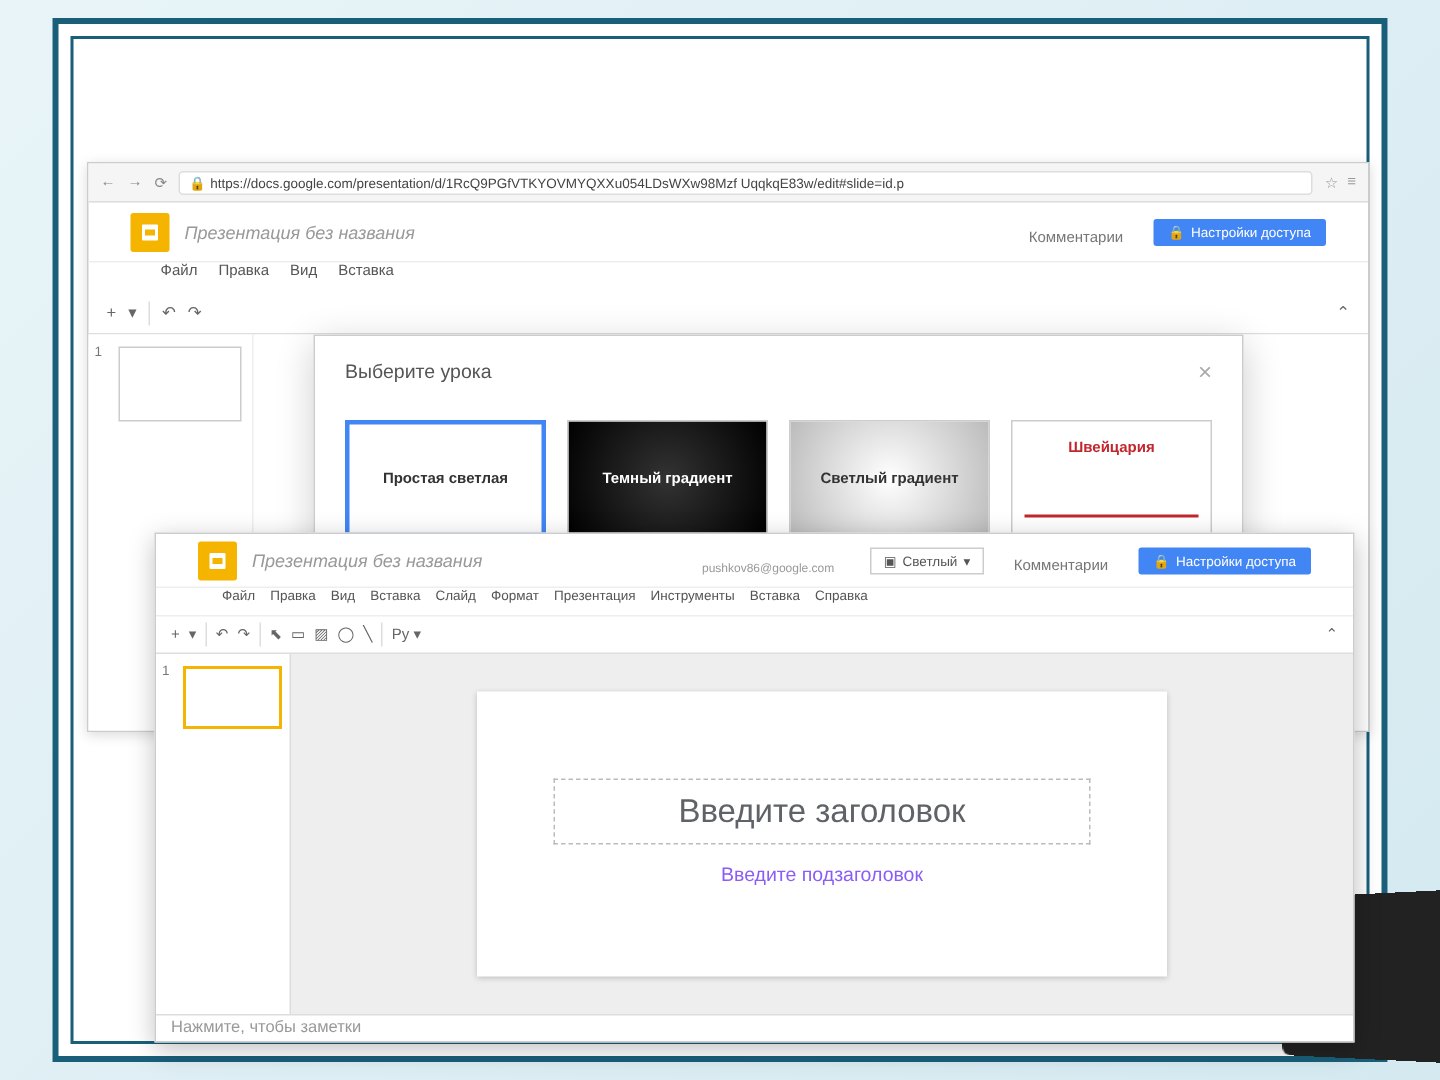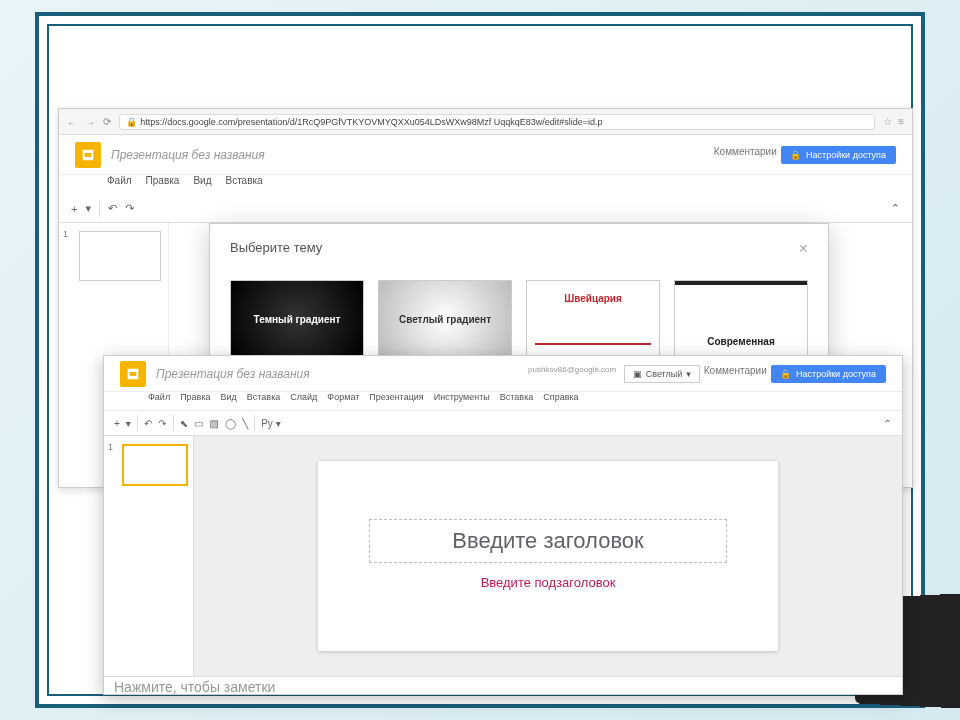--- a/index.html
+++ b/index.html
@@ -8,25 +8,25 @@
 .inner-frame{position:absolute;top:8px;left:8px;right:8px;bottom:8px;border:2px solid #1a5f7a}
 .title{text-align:center;font-size:32px;font-weight:bold;padding:18px 0 10px;color:#333}
 
 .shot1{position:absolute;top:108px;left:58px;width:855px;height:380px;background:#fff;border:1px solid #ccc;box-shadow:0 2px 8px rgba(0,0,0,0.15)}
 .browser-bar{height:26px;background:#f5f5f5;border-bottom:1px solid #ddd;display:flex;align-items:center;padding:0 8px;font-size:10px}
 .browser-controls{display:flex;gap:8px;color:#888}
 .url-bar{flex:1;margin:0 8px;background:#fff;border:1px solid #ddd;border-radius:3px;padding:2px 6px;color:#444;font-size:9px}
 .lock{color:#0a8f3c}
 .url-end{display:flex;gap:6px;color:#999}
 
-.app-header{height:40px;display:flex;align-items:center;padding:4px 16px;border-bottom:1px solid #eee}
+.app-header{height:40px;display:flex;align-items:center;padding:4px 28px;border-bottom:1px solid #eee}
 .slides-logo{width:26px;height:26px;background:#f4b400;border-radius:2px;margin-right:10px;display:flex;align-items:center;justify-content:center}
 .slides-logo svg{width:16px;height:16px}
 .doc-title{color:#999;font-size:12px;font-style:italic}
-.header-right{margin-left:auto;display:flex;align-items:flex-start;gap:4px;font-size:10px}
+.header-right{margin-left:auto;display:flex;align-items:flex-end;gap:20px;font-size:10px}
 .comments-btn{color:#777}
 .share-btn{background:#4285f4;color:#fff;padding:4px 10px;border-radius:2px;font-size:9px;display:flex;align-items:center;gap:4px}
 
 .menu-bar{height:20px;padding:0 12px 0 48px;display:flex;gap:14px;font-size:10px;color:#555}
 .toolbar{height:28px;border-bottom:1px solid #ddd;padding:0 12px;display:flex;align-items:center;gap:8px;font-size:11px;color:#666}
 .tb-sep{width:1px;height:16px;background:#ddd}
 
 .shot1-body{position:relative;height:calc(100% - 114px);background:#fff}
 .sidebar1{position:absolute;left:0;top:0;width:110px;height:100%;border-right:1px solid #eee;padding:8px}
 .thumb1{width:82px;height:50px;background:#fff;border:1px solid #ccc;margin-left:12px}
@@ -59,22 +59,22 @@
 .menu-bar2{height:18px;padding:0 10px 0 44px;display:flex;gap:10px;font-size:9px;color:#555}
 .toolbar2{height:26px;border-top:1px solid #eee;border-bottom:1px solid #ddd;padding:0 10px;display:flex;align-items:center;gap:6px;font-size:10px;color:#666}
 .shot2-body{display:flex;height:calc(100% - 98px);background:#eee}
 .sidebar2{width:90px;background:#fff;border-right:1px solid #ddd;padding:8px;position:relative}
 .thumb2{width:66px;height:42px;background:#fff;border:2px solid #f4b400;margin-left:10px}
 .canvas-area{flex:1;display:flex;align-items:center;justify-content:center;padding:4px}
 .slide-canvas{width:460px;height:190px;background:#fff;box-shadow:0 1px 4px rgba(0,0,0,0.2);display:flex;flex-direction:column;align-items:center;justify-content:center;position:relative}
 .slide-title-box{width:78%;border:1px dashed #bbb;padding:8px 12px;text-align:center;margin-bottom:8px}
 .slide-title{font-size:22px;color:#5f6368}
 .slide-sub-box{width:78%;padding:4px 12px;text-align:center}
-.slide-sub{font-size:13px;color:#be185d}
-.notes-bar{height:18px;background:#fff;border-top:1px solid #ddd;padding:2px 10px;font-size:14px;color:#999}
+.slide-sub{font-size:13px;color:#8b5cf6}
+.notes-bar{height:18px;background:#fff;border-top:1px solid #ddd;padding:2px 10px;font-size:11px;color:#999}
 .laptop-edge{position:absolute;bottom:14px;right:-10px;width:120px;height:110px;background:#222;border-radius:6px;transform:perspective(300px) rotateY(-15deg)}
 </style>
 </head>
 <body>
 
 <div class="frame">
 <div class="inner-frame"></div>
 </div>
 
 <h1 class="title">Google Презентация</h1>
@@ -130,24 +130,27 @@
   </div>
 
   <div class="shot1-body">
     <div class="sidebar1">
       <span class="thumb-num">1</span>
       <div class="thumb1"></div>
     </div>
 
     <div class="theme-dialog">
       <div class="dialog-head">
-        <span class="dialog-title">Выберите тему</span>
+        <span class="dialog-title">Выберите урока</span>
         <span class="dialog-close">×</span>
       </div>
       <div class="theme-grid">
+        <div class="theme-card theme-light selected">
+            <span>Простая светлая</span>
+          </div>
         <div class="theme-card theme-graddark">
             <span>Темный градиент</span>
           </div>
         <div class="theme-card theme-gradlight">
             <span>Светлый градиент</span>
           </div>
         <div class="theme-card theme-swiss">
             <span>Швейцария</span>
           </div>
         <div class="theme-card theme-modern">

